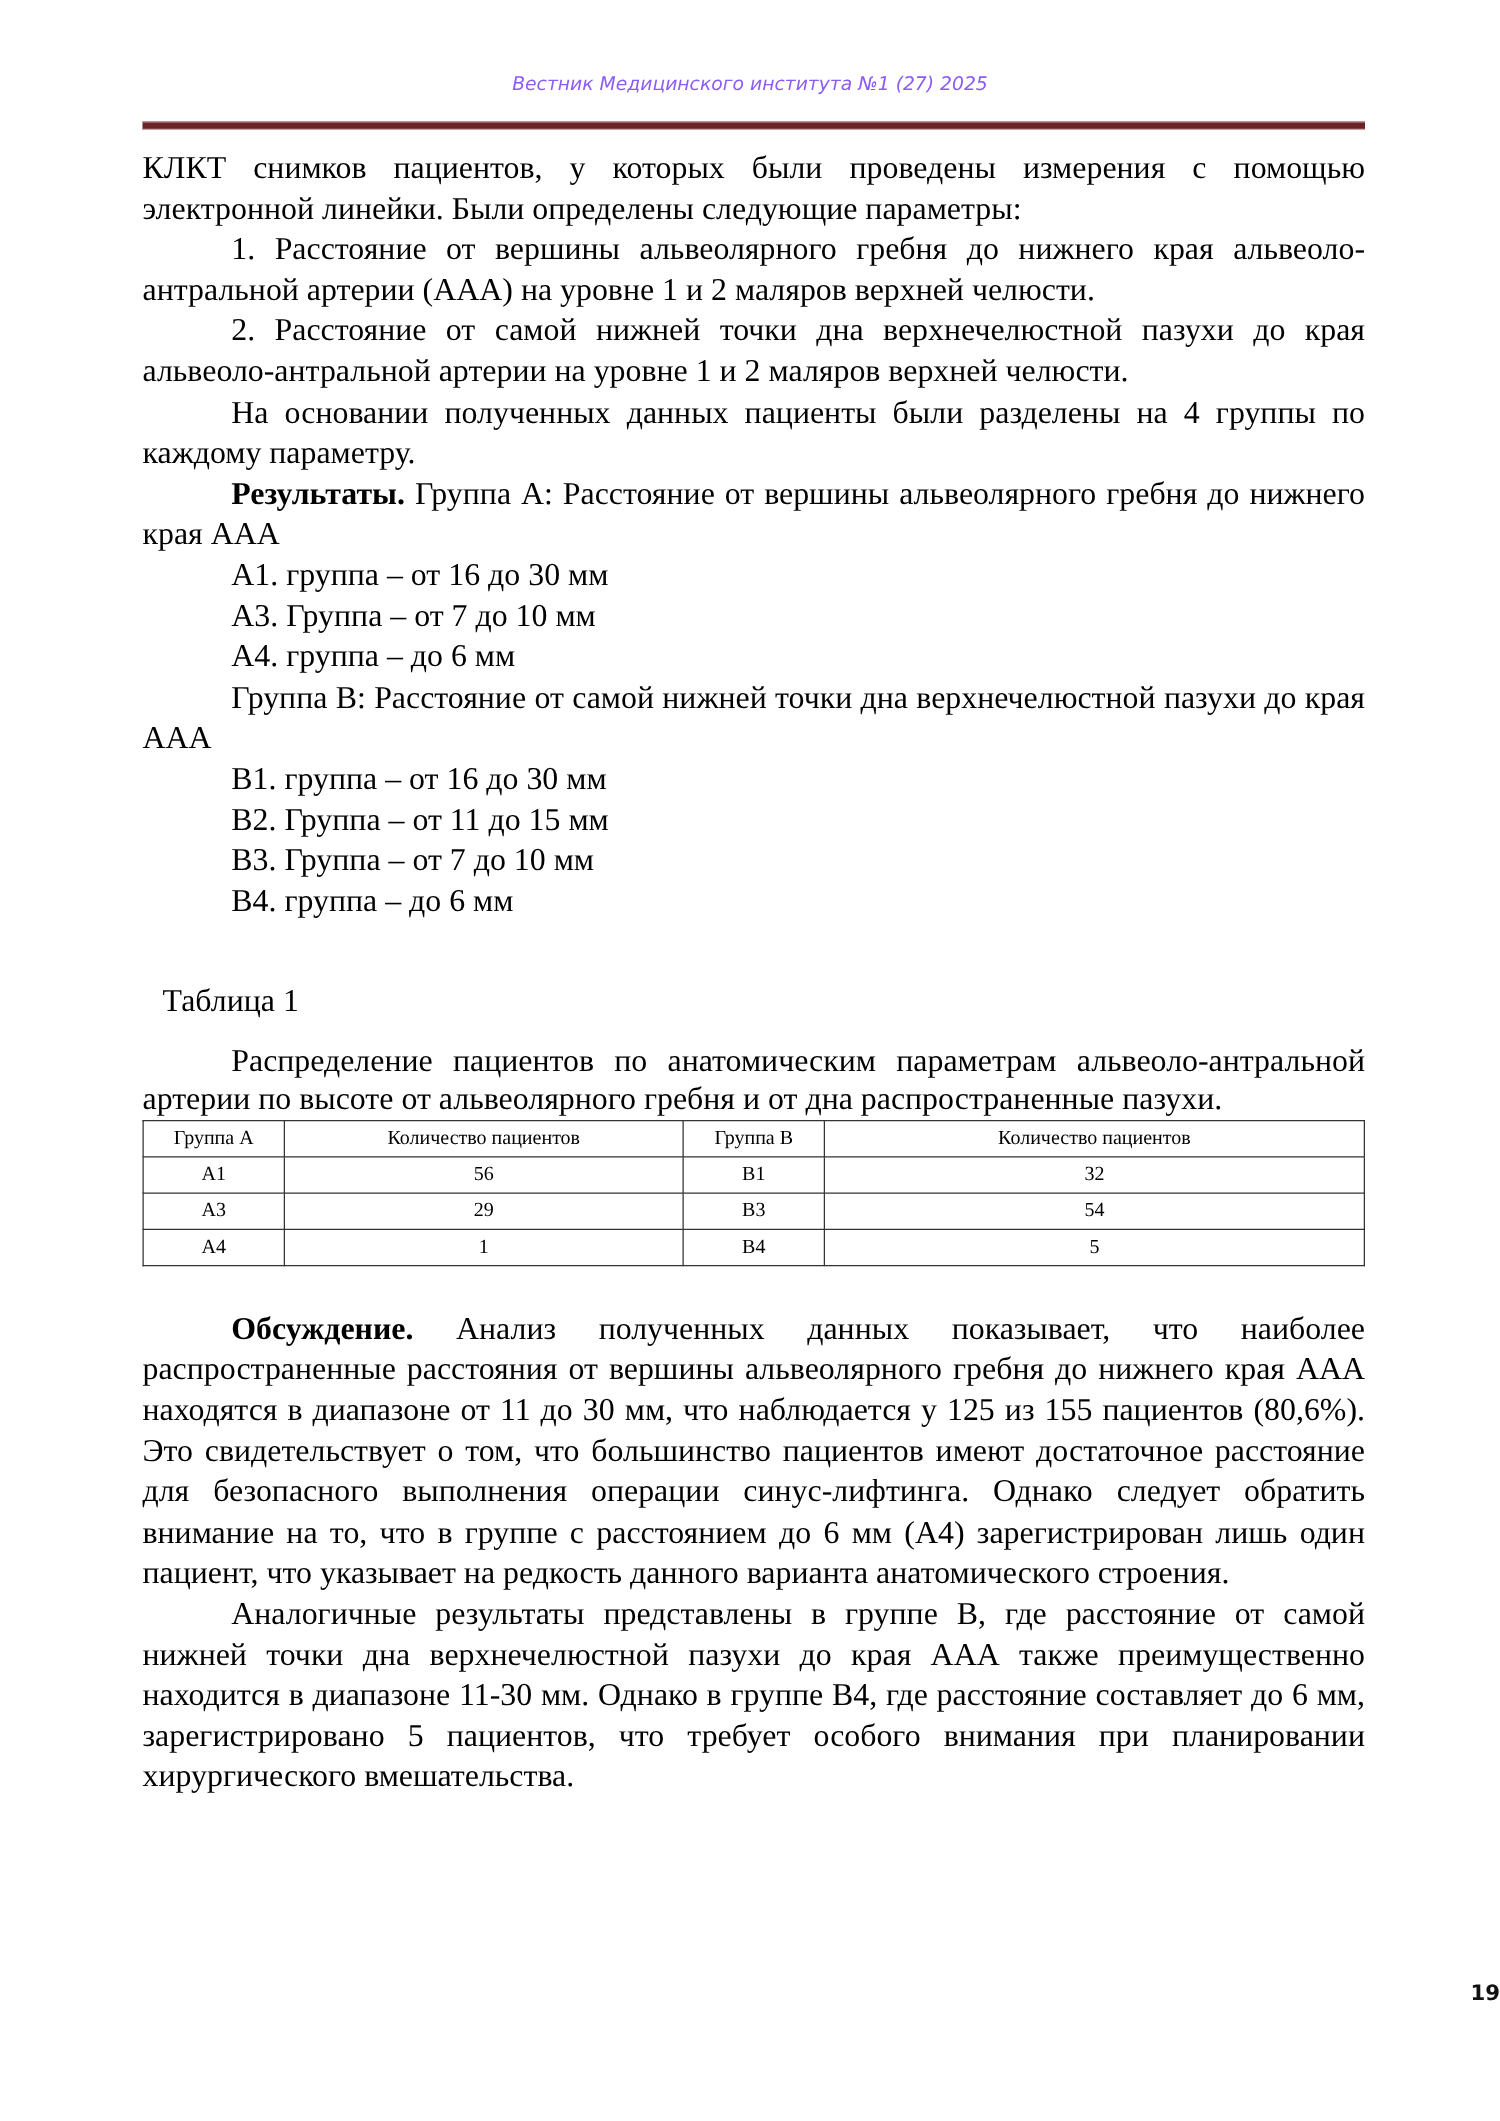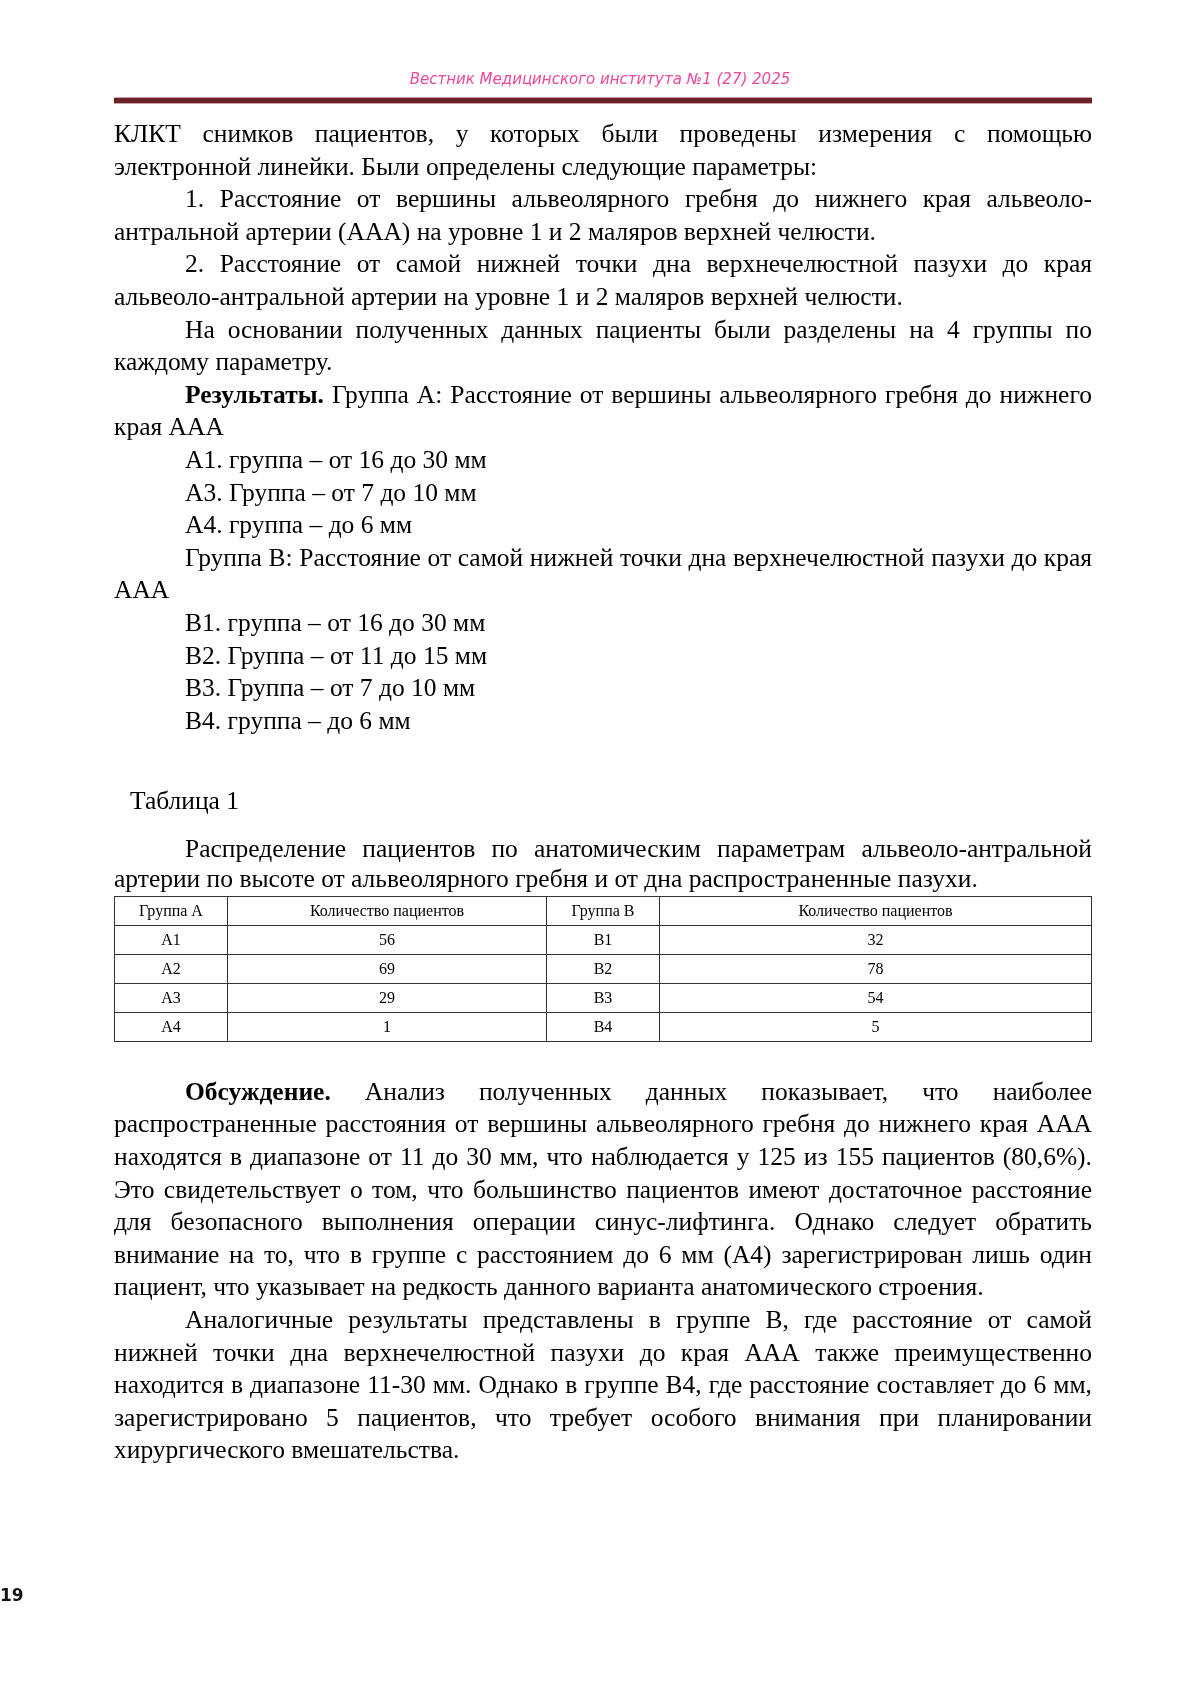--- a/index.html
+++ b/index.html
@@ -1,20 +1,20 @@
 <!DOCTYPE html>
 <html><head>
   <meta charset="utf-8">
   <style>
     html, body { margin: 0; padding: 0; background: #ffffff; }
     body { width: 1200px; height: 1697px; position: relative; overflow: hidden; }
     .page { position: absolute; left: 0; top: 0; width: 1200px; height: 1697px; background: #fff; }
     .running-head {
-      position: absolute; left: 0; top: 70px; width: 1200px; text-align: center;
-      font-family: "DejaVu Sans", sans-serif; font-style: italic; font-size: 15px; color: #ec4899;
+      position: absolute; left: 0; top: 58px; width: 1200px; text-align: center;
+      font-family: "DejaVu Sans", sans-serif; font-style: italic; font-size: 15px; color: #8b5cf6;
     }
     .head-rule {
       position: absolute; left: 114px; width: 978px; top: 97px; height: 5px;
       background: #6b2327; border-top: 1px solid #c9a5a7; border-bottom: 1px solid #c9a5a7;
     }
     .body-text {
       position: absolute; left: 114px; top: 118px; width: 978px;
       font-family: "Liberation Serif", serif; font-size: 25.5px; line-height: 32.6px; color: #000000;
     }
     .p { margin: 0; text-align: justify; }
@@ -24,21 +24,21 @@
     .right { text-align: left; margin: 16px; }
     .gap { height: 32px; }
     table.t {
       border-collapse: collapse; width: 978px; margin-top: 2px;
       font-family: "Liberation Serif", serif; font-size: 16px; line-height: 26px;
     }
     table.t td, table.t th {
       border: 1.5px solid #333; text-align: center; font-weight: normal; padding: 1px 4px; height: 26px;
     }
     .page-num {
-      position: absolute; left: 0; top: 1585px; width: 1200px; text-align: left;
+      position: absolute; left: 0; top: 1585px; width: 1200px; text-align: right;
       font-family: "DejaVu Sans", sans-serif; font-weight: bold; font-size: 17px; color: #111;
     }
   </style>
 </head>
 <body>
 
 <div class="page">
   <div class="running-head">Вестник Медицинского института №1 (27) 2025</div>
   <div class="head-rule"></div>
 
@@ -69,26 +69,20 @@
         <th style="width:104px">Группа В</th>
         <th>Количество пациентов</th>
       </tr>
       <tr>
         <td>А1</td>
         <td>56</td>
         <td>В1</td>
         <td>32</td>
       </tr>
       <tr>
-        <td>А2</td>
-        <td>69</td>
-        <td>В2</td>
-        <td>78</td>
-      </tr>
-      <tr>
         <td>А3</td>
         <td>29</td>
         <td>В3</td>
         <td>54</td>
       </tr>
       <tr>
         <td>А4</td>
         <td>1</td>
         <td>В4</td>
         <td>5</td>

